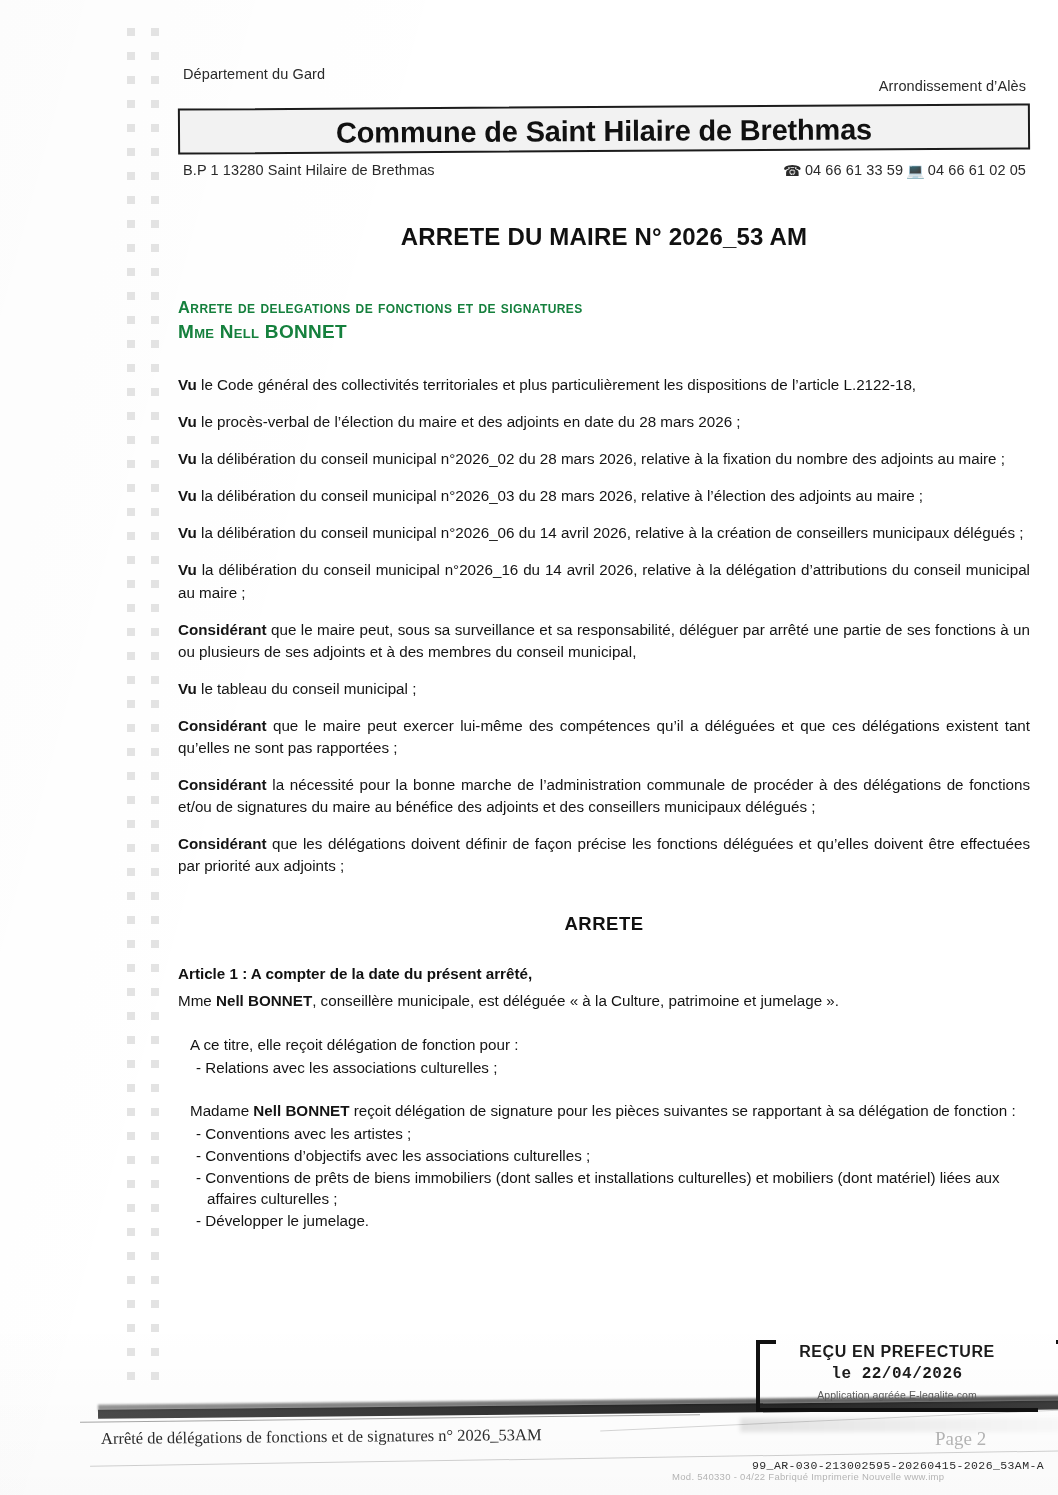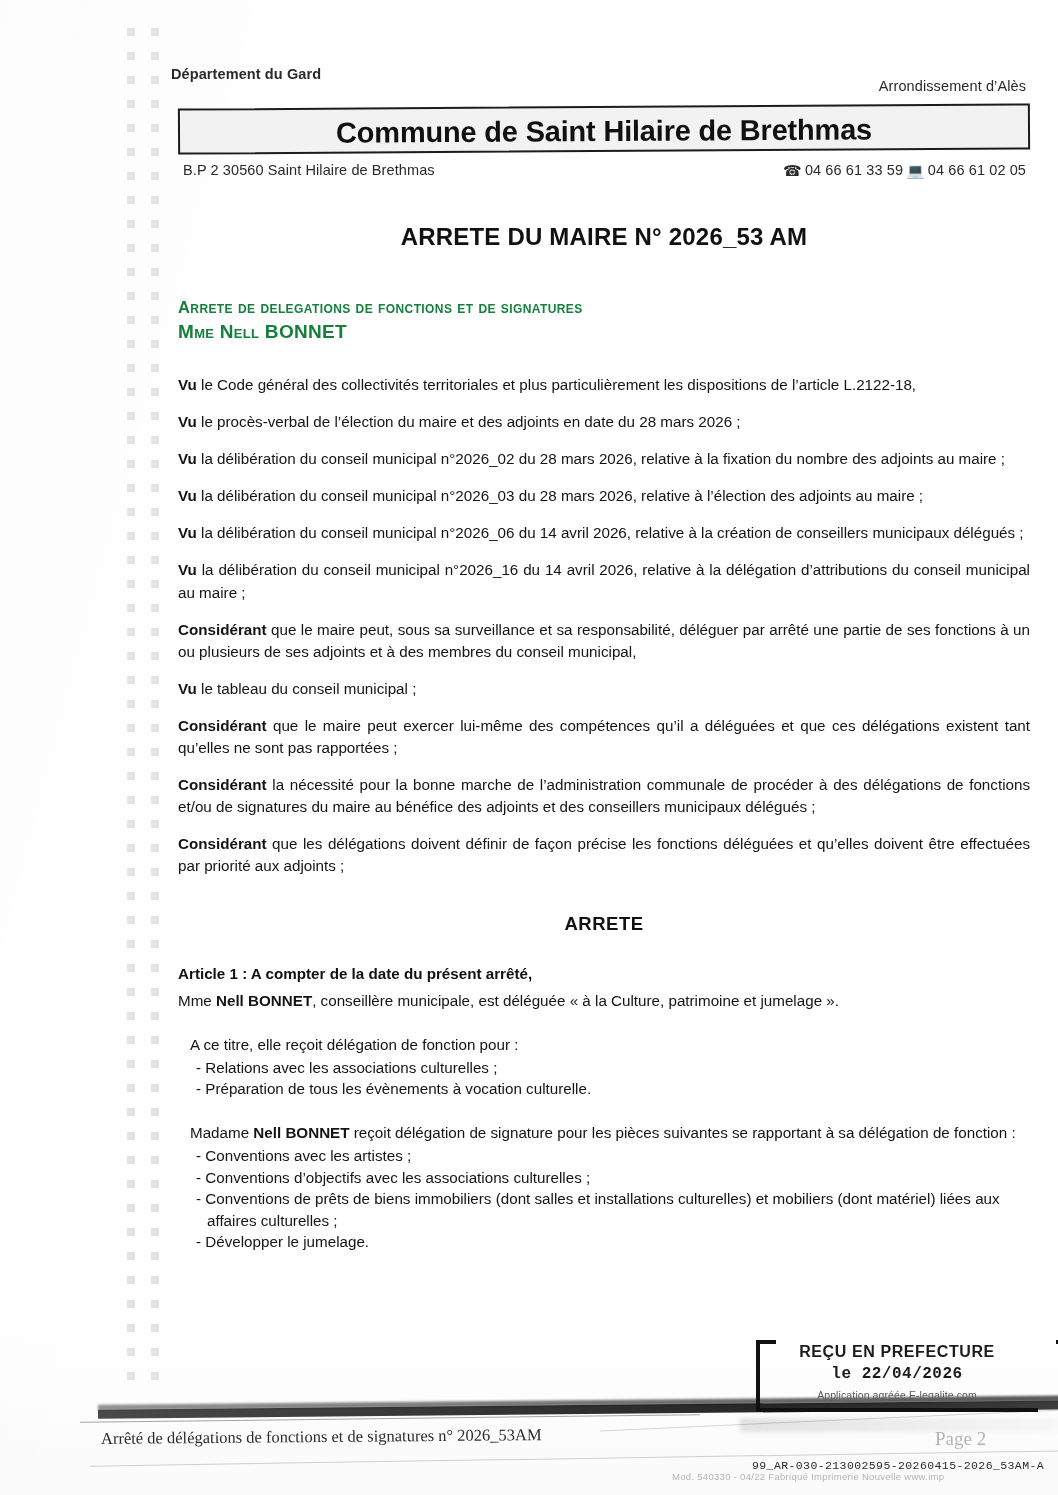--- a/index.html
+++ b/index.html
@@ -62,21 +62,21 @@
     top: 0;
     width: 1058px;
   }
   .header-line {
     position: absolute;
     font-size: 14.5px;
     letter-spacing: .1px;
     color: #2a2a2a;
     white-space: nowrap;
   }
-  .dept { left: 171px; top: 66px; font-weight: bold; }
+  .dept { left: 183px; top: 66px; }
   .arrond { right: 32px; top: 78px; }
 
   .commune-box {
     position: absolute;
     left: 178px;
     top: 106px;
     width: 852px;
     height: 46px;
     border: 2px solid #1c1c1c;
     background: #f2f2f2;
@@ -486,21 +486,21 @@
   </div>
 
   <div class="doc-header">
     <div class="header-line dept">Département du Gard</div>
 
     <div class="header-line arrond">Arrondissement d’Alès</div>
 
     <div class="commune-box"></div>
     <div class="commune-title">Commune de Saint Hilaire de Brethmas</div>
 
-    <div class="header-line bp">B.P 2 30560 Saint Hilaire de Brethmas</div>
+    <div class="header-line bp">B.P 1 13280 Saint Hilaire de Brethmas</div>
 
     <div class="header-line contact">
       <span class="glyph">☎</span>
       <span>04 66 61 33 59</span>
       <span class="glyph">💻</span>
       <span>04 66 61 02 05</span>
     </div>
   </div>
 
   <div class="doc-body">
@@ -551,21 +551,20 @@
     <div class="arrete-word">ARRETE</div>
 
     <p class="article-head">Article 1 : A compter de la date du présent arrêté,</p>
 
     <p class="article-line"><span>Mme </span><b>Nell BONNET</b><span>, conseillère municipale, est déléguée « à la Culture, patrimoine et jumelage ».</span></p>
 
     <p class="para">A ce titre, elle reçoit délégation de fonction pour :</p>
 
     <ul class="dash-list">
       <li>Relations avec les associations culturelles ;</li>
-      <li>Préparation de tous les évènements à vocation culturelle.</li>
     </ul>
 
     <p class="para"><span>Madame </span><b>Nell BONNET</b><span> reçoit délégation de signature pour les pièces suivantes se rapportant à sa délégation de fonction :</span></p>
 
     <ul class="dash-list">
       <li>Conventions avec les artistes ;</li>
       <li>Conventions d’objectifs avec les associations culturelles ;</li>
       <li>Conventions de prêts de biens immobiliers (dont salles et installations culturelles) et mobiliers (dont matériel) liées aux affaires culturelles ;</li>
       <li>Développer le jumelage.</li>
     </ul>

